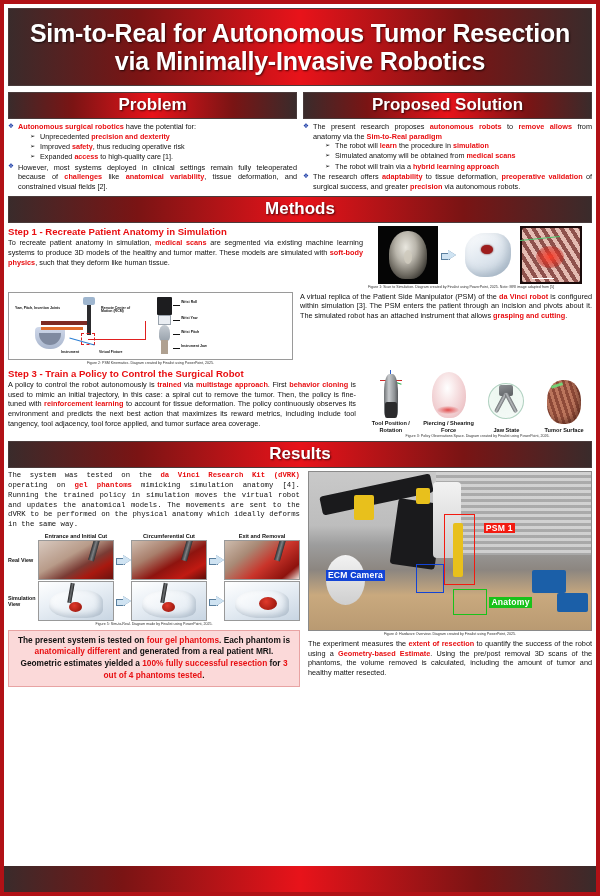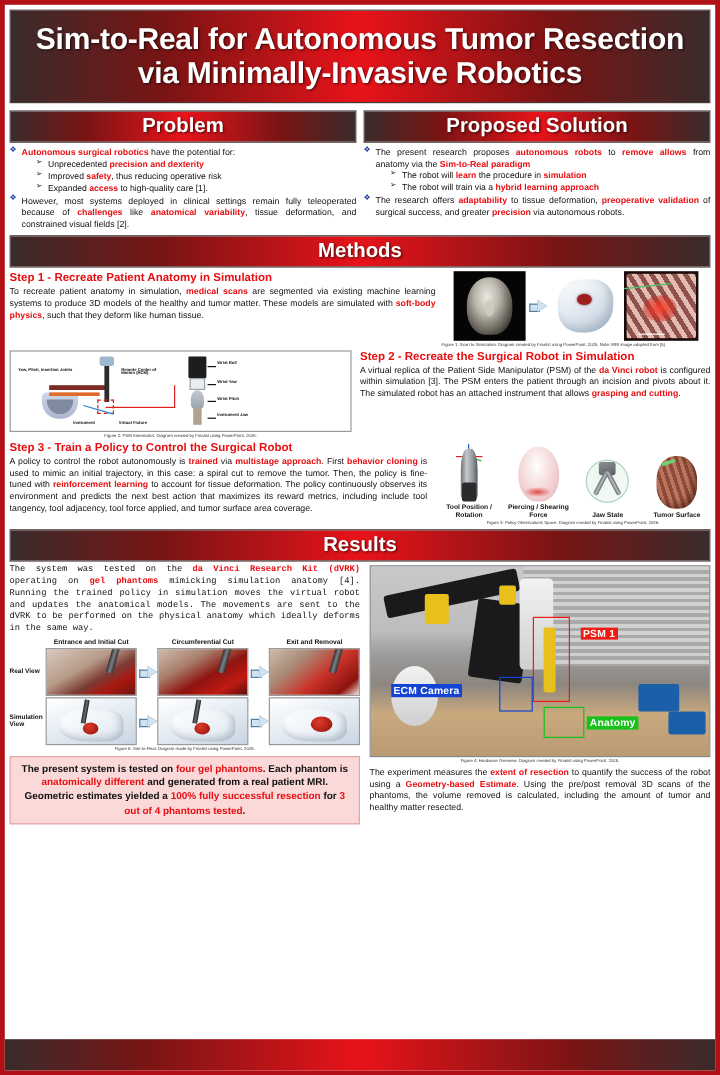--- a/index.html
+++ b/index.html
@@ -350,20 +350,21 @@
       </ul>
     </div>
 
     <div class="col">
       <div class="banner sec-banner">Proposed Solution</div>
       <ul class="bl">
         <li>
           <span>The present research proposes </span><span class="hl">autonomous robots</span><span> to </span><span class="hl">remove allows</span><span> from anatomy via the </span><span class="hl">Sim-to-Real paradigm</span>
           <ul class="sub">
             <li><span>The robot will </span><span class="hl">learn</span><span> the procedure in </span><span class="hl">simulation</span></li>
+            <li><span>Simulated anatomy will be obtained from </span><span class="hl">medical scans</span></li>
             <li><span>The robot will train via a </span><span class="hl">hybrid learning approach</span></li>
           </ul>
         </li>
         <li>
           <span>The research offers </span><span class="hl">adaptability</span><span> to tissue deformation, </span><span class="hl">preoperative validation</span><span> of surgical success, and greater </span><span class="hl">precision</span><span> via autonomous robots.</span>
         </li>
       </ul>
     </div>
   </div>
 
@@ -424,21 +425,20 @@
           <div class="kin-lbl" style="left:172px;top:38px;">Wrist Pitch</div>
           <div class="kin-lbl" style="left:172px;top:52px;">Instrument Jaw</div>
           <div class="lead" style="left:164px;top:12px;width:7px;"></div>
           <div class="lead" style="left:164px;top:27px;width:7px;"></div>
           <div class="lead" style="left:164px;top:41px;width:7px;"></div>
           <div class="lead" style="left:164px;top:55px;width:7px;"></div>
         </div>
         <div class="cap" style="text-align:center;margin-top:1px;">Figure 2: PSM Kinematics. Diagram created by Finalist using PowerPoint, 2025.</div>
       </div>
       <div style="flex:1;padding-left:2px;">
-        <div class="step-head">Step 2 - Recreate the Surgical Robot in Simulation</div>
         <div class="body-text">
           <span>A virtual replica of the Patient Side Manipulator (PSM) of the </span><span class="hl">da Vinci robot</span><span> is configured within simulation [3]. The PSM enters the patient through an incision and pivots about it. The simulated robot has an attached instrument that allows </span><span class="hl">grasping and cutting</span><span>.</span>
         </div>
       </div>
     </div>
 
     <div class="row" style="margin-top:3px;">
       <div style="flex:0 0 348px;">
         <div class="step-head">Step 3 - Train a Policy to Control the Surgical Robot</div>
         <div class="body-text">

